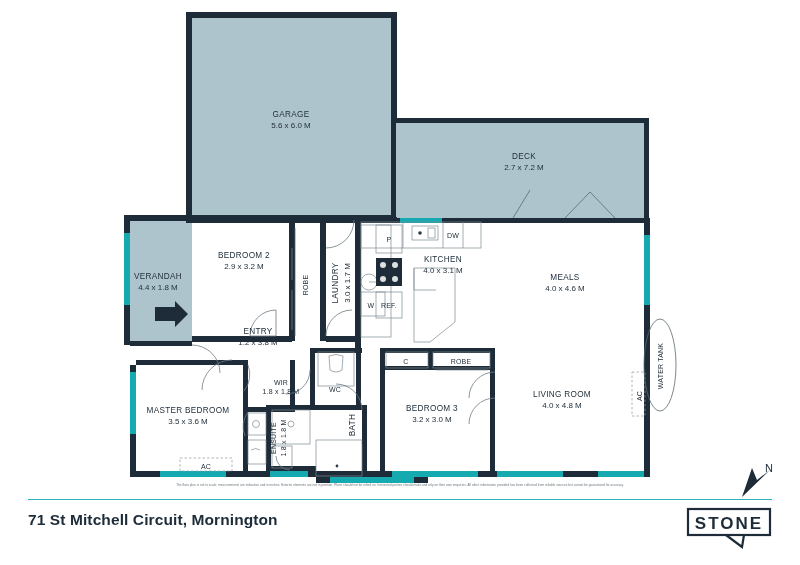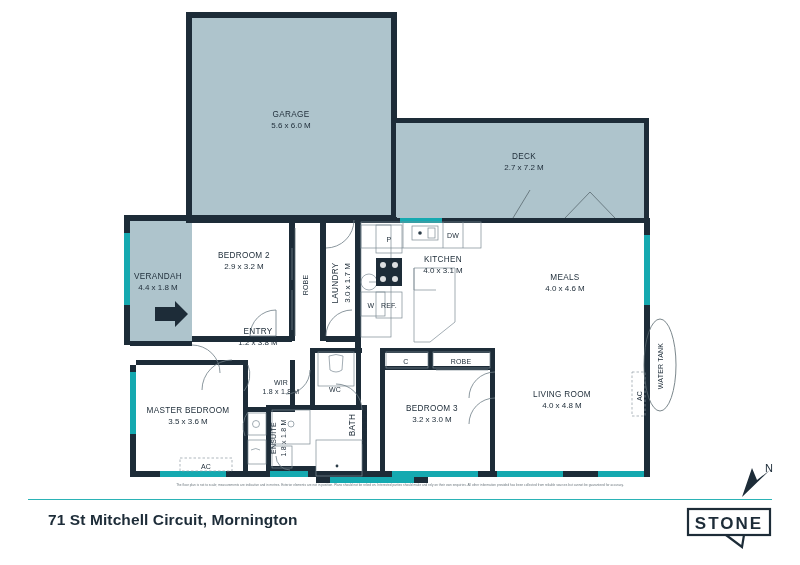--- a/index.html
+++ b/index.html
@@ -23,21 +23,21 @@
 
   
   #footer{position:absolute;left:0;bottom:0;width:800px;height:68px;}
   #disclaimer{
     position:absolute;left:0;top:-14px;width:800px;text-align:center;
     font-size:3.1px;color:#6a757c;letter-spacing:.05px;white-space:nowrap;
   }
   #rule{position:absolute;left:28px;top:2px;width:744px;height:1px;background:#2bb3b6;}
   #addr{
     position:absolute;left:28px;top:14px;font-size:15.5px;font-weight:bold;
-    letter-spacing:.1px;color:#1d2c38;margin-left:20px;
+    letter-spacing:.1px;color:#1d2c38;
   }
   #logo{position:absolute;right:28px;top:8px;width:86px;height:44px;}
 </style>
 </head>
 <body>
 
 <svg id="plan" viewBox="0 0 800 565">
 
   <g>
     <rect class="shade" x="190" y="16" width="203" height="207"></rect>

